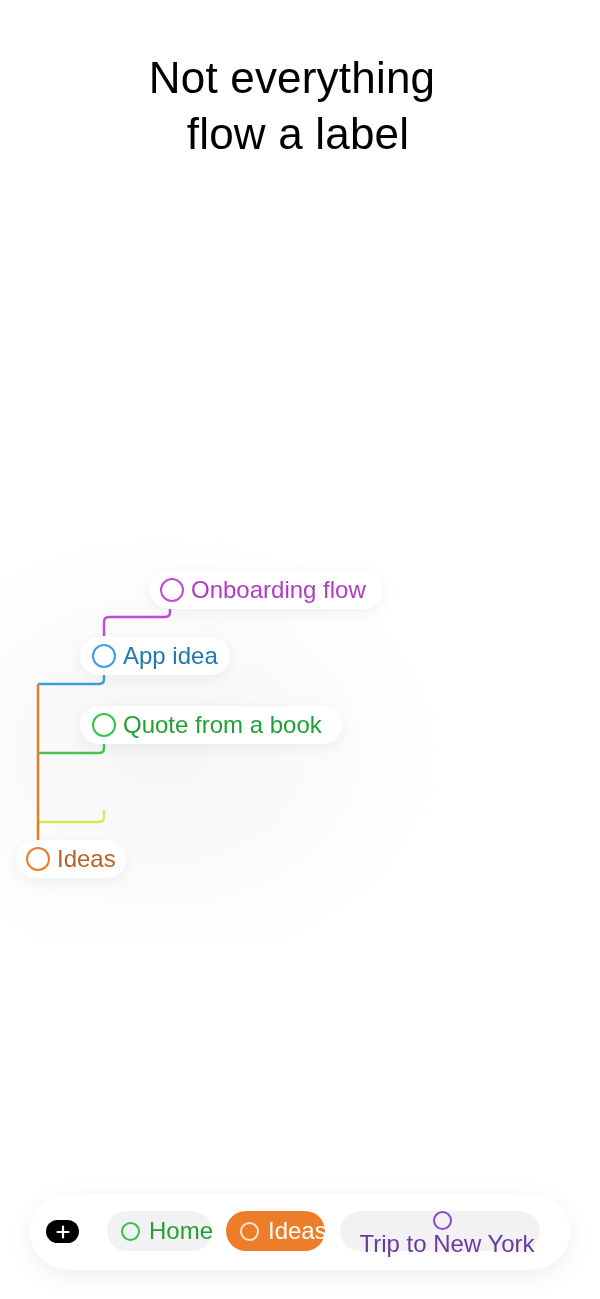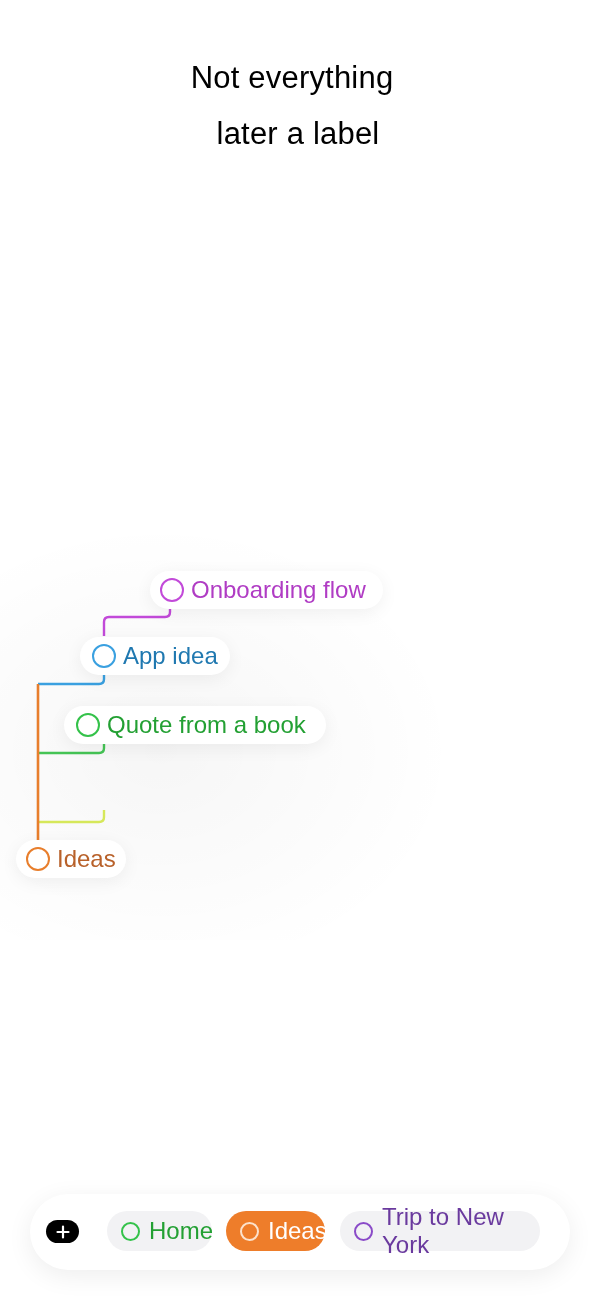--- a/index.html
+++ b/index.html
@@ -3,21 +3,21 @@
 <meta charset="utf-8">
 <style>
   html, body { margin:0; padding:0; }
   body {
     width:600px; height:1299px; position:relative; overflow:hidden;
     background:#ffffff;
     font-family:"Liberation Sans", "DejaVu Sans", sans-serif;
   }
   .title {
     position:absolute; left:0; top:50px; width:584px;
-    text-align:center; font-size:31px; line-height:56px; color:#000;
+    text-align:center; font-size:44px; line-height:56px; color:#000;
     font-weight:400; letter-spacing:0.2px;
   }
   .title .l2 { padding-left:12px; }
   .canvas { position:absolute; left:0; top:0; width:600px; height:1191px; }
   .glow {
     position:absolute; left:0; top:520px; width:460px; height:420px;
     background:radial-gradient(ellipse at 35% 55%, rgba(0,0,0,0.035), rgba(0,0,0,0) 70%);
   }
   .node {
     position:absolute; height:38px; border-radius:19px;
@@ -49,21 +49,21 @@
     background:#f2f2f4;
   }
   .chip .ring { width:19px; height:19px; border-width:2px; margin-right:9px; }
   .chip .label { font-size:24px; }
 </style>
 </head>
 <body>
 
 <div class="title">
   <div>Not everything</div>
-  <div class="l2">later a label</div>
+  <div class="l2">flow a label</div>
 </div>
 
 <div class="canvas">
   <div class="glow"></div>
 
   <svg class="lines" width="600" height="1299">
     <path d="M170 604 V612 Q170 617 165 617 H109 Q104 617 104 622 V636" stroke="#C24AD9" stroke-width="2.4" fill="none"></path>
     <path d="M104 672 V679 Q104 684 99 684 H38" stroke="#3AA0E0" stroke-width="2.4" fill="none"></path>
     <path d="M104 742 V748 Q104 753 99 753 H38" stroke="#45C455" stroke-width="2.4" fill="none"></path>
     <path d="M104 810 V817 Q104 822 99 822 H38" stroke="#D6E85A" stroke-width="2.4" fill="none"></path>
@@ -73,21 +73,21 @@
   <div class="node" style="left:150px; top:571px; width:233px; padding-left:10px; color:#B03CC4;">
     <span class="ring" style="color:#C24AD9; width:24px; height:24px;"></span>
     <span class="label">Onboarding flow</span>
   </div>
 
   <div class="node" style="left:80px; top:637px; width:150px; padding-left:12px; color:#1F78B0;">
     <span class="ring" style="color:#3AA0E0; width:24px; height:24px;"></span>
     <span class="label">App idea</span>
   </div>
 
-  <div class="node" style="left:64px; top:706px; width:262px; padding-left:12px; color:#23A033;">
+  <div class="node" style="left:80px; top:706px; width:262px; padding-left:12px; color:#23A033;">
     <span class="ring" style="color:#34C24A; width:24px; height:24px;"></span>
     <span class="label">Quote from a book</span>
   </div>
 
 
   <div class="node" style="left:16px; top:840px; width:110px; padding-left:10px; color:#B8612A;">
     <span class="ring" style="color:#E87E2C; width:24px; height:24px;"></span>
     <span class="label">Ideas</span>
   </div>
 </div>
@@ -103,16 +103,16 @@
 <div class="chip" style="left:107px; width:105px; color:#23A033;">
   <span class="ring" style="color:#34C24A;"></span>
   <span class="label">Home</span>
 </div>
 
 <div class="chip" style="left:226px; width:99px; background:#EE7D2A; color:#ffffff;">
   <span class="ring" style="color:#FCE2CC;"></span>
   <span class="label">Ideas</span>
 </div>
 
-<div class="chip" style="left:340px; width:200px; color:#6A3A9E;">
+<div class="chip" style="left:340px; width:200px; color:#6A3A9E;flex-direction:column;">
   <span class="ring" style="color:#8A4BC8;"></span>
   <span class="label">Trip to New York</span>
 </div>
 
 </body></html>

